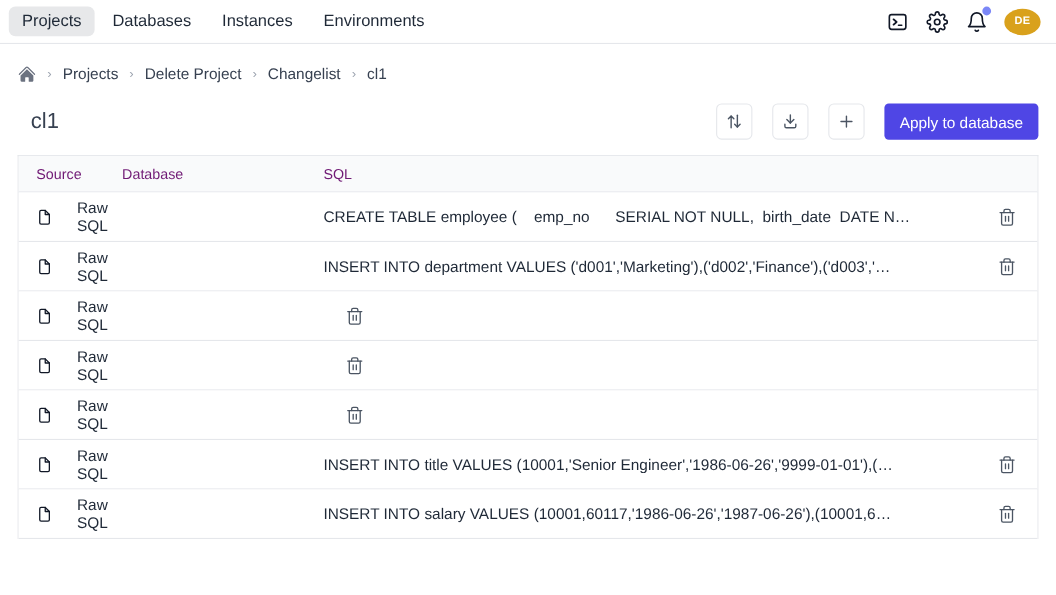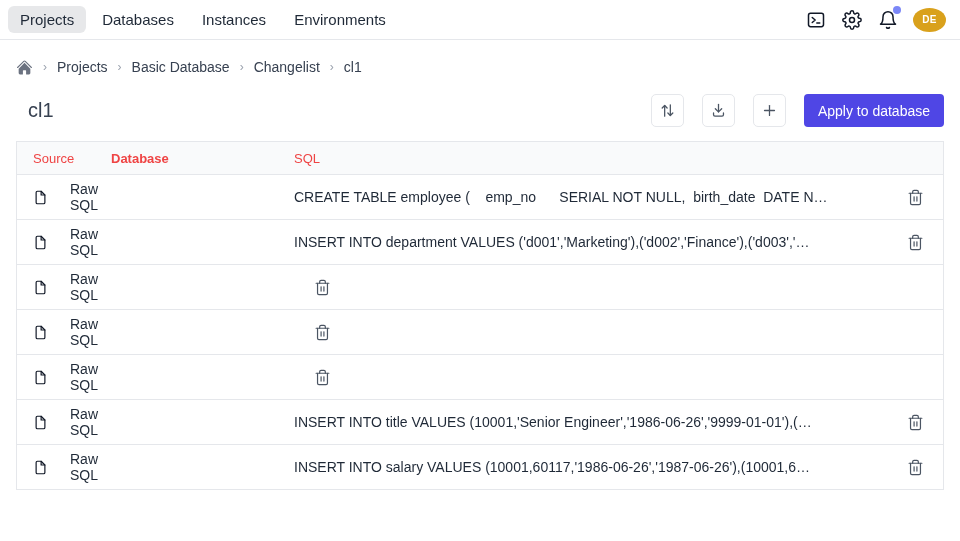--- a/index.html
+++ b/index.html
@@ -41,23 +41,23 @@
     cursor: pointer; color: #4b5563; }
   .icon-btn svg { width: 17px; height: 17px; }
   .primary-btn { height: 33px; background: #4f46e5; border: none; border-radius: 4px;
     color: #ffffff; font-size: 14px; font-weight: 500; padding: 0 14px; cursor: pointer;
     font-family: "Liberation Sans", sans-serif; }
 
   
   .table { border: 1px solid #e5e7eb; border-bottom: none; }
   .thead { display: flex; background: #f9fafb; border-bottom: 1px solid #e5e7eb;
     height: 33px; align-items: center; }
-  .th { font-size: 13px; font-weight: 500; color: #ef4444; }
+  .th { font-size: 13px; font-weight: 500; color: #701a75; }
   .col-source { width: 94px; padding-left: 16px; flex-shrink: 0; }
-  .col-db { width: 183px; flex-shrink: 0; font-weight: bold; }
+  .col-db { width: 183px; flex-shrink: 0; }
   .col-sql { flex: 1; min-width: 0; }
   .col-del { width: 56px; flex-shrink: 0; display: flex; justify-content: center; }
   .row { display: flex; align-items: center; height: 45px; border-bottom: 1px solid #e5e7eb;
     background: #ffffff; cursor: pointer; }
   .source-cell { display: flex; align-items: center; gap: 22px; font-size: 14px; color: #1f2937; }
   .file-icon { width: 15px; height: 15px; color: #111827; display: flex; flex-shrink: 0; }
   .file-icon svg { width: 15px; height: 15px; }
   .sql-text { font-size: 14px; color: #1f2937; white-space: pre; overflow: hidden;
     text-overflow: ellipsis; padding-right: 10px; }
   .row-trash { width: 22px; height: 22px; color: #4b5563; cursor: pointer;
@@ -116,21 +116,21 @@
   <div class="breadcrumb">
     <span class="home-icon">
       <svg viewBox="0 0 24 24" fill="currentColor">
         <path d="M11.47 3.84a.75.75 0 011.06 0l8.69 8.69a.75.75 0 101.06-1.06l-8.69-8.69a2.25 2.25 0 00-3.18 0l-8.69 8.69a.75.75 0 101.06 1.06l8.69-8.69z"></path>
         <path d="M12 5.43l8.16 8.16c.03.03.06.06.09.09v6.2c0 1.03-.84 1.87-1.88 1.87H15a.75.75 0 01-.75-.75v-4.5a.75.75 0 00-.75-.75h-3a.75.75 0 00-.75.75V21a.75.75 0 01-.75.75H5.63a1.88 1.88 0 01-1.88-1.88v-6.2c.03-.03.06-.05.09-.08L12 5.43z"></path>
       </svg>
     </span>
     <span class="crumb-sep">›</span>
     <span class="crumb">Projects</span>
     <span class="crumb-sep">›</span>
-    <span class="crumb">Basic Database</span>
+    <span class="crumb">Delete Project</span>
     <span class="crumb-sep">›</span>
     <span class="crumb">Changelist</span>
     <span class="crumb-sep">›</span>
     <span class="crumb">cl1</span>
   </div>
 
   <div class="title-row">
     <div class="page-title">cl1</div>
     <div class="actions">
       <button class="icon-btn">

